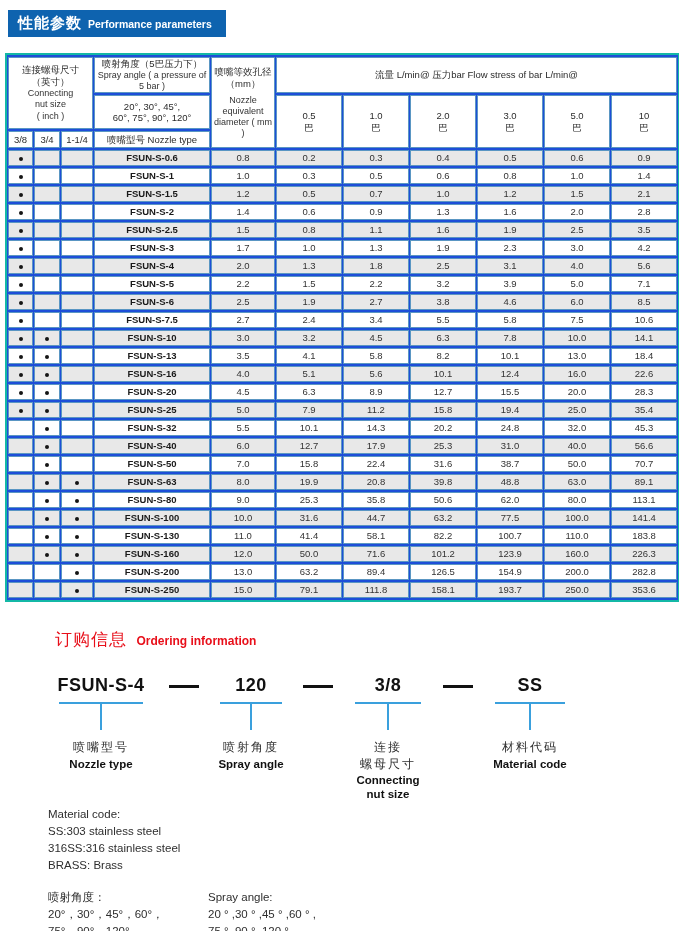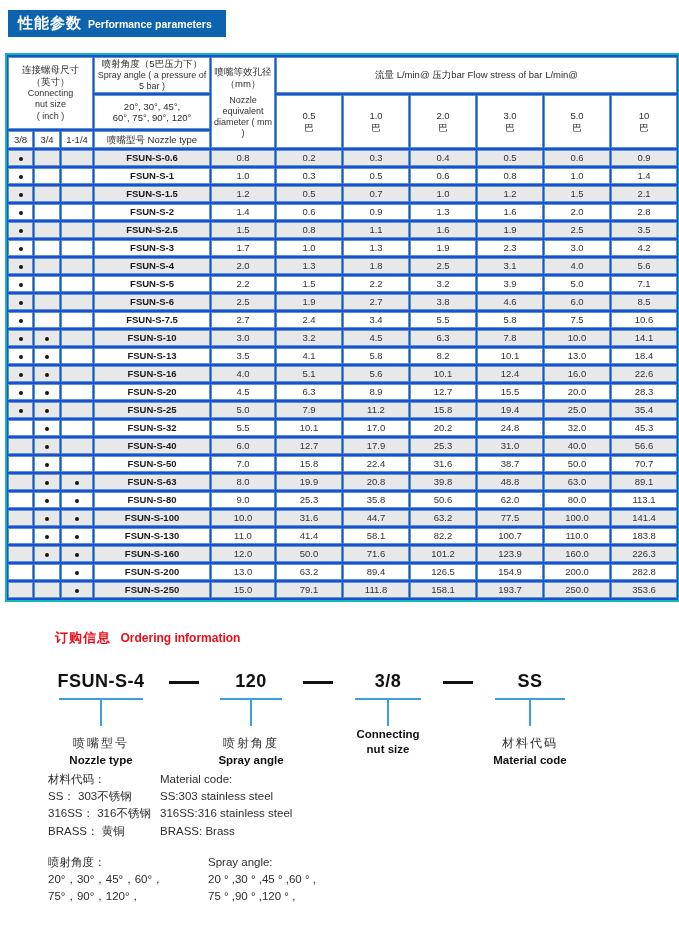--- a/index.html
+++ b/index.html
@@ -38,21 +38,21 @@
   .hr3 th { height:17px; }
   .sp { margin-top:5px; }
   table.spec tbody td { height:15px; line-height:14px; color:#333; }
   table.spec tbody tr:nth-child(odd) td { background:#e8e8e8; }
   table.spec tbody tr:nth-child(even) td { background:#ffffff; }
   table.spec tbody td.type { font-weight:bold; color:#1a1a1a; }
   .dot { display:inline-block; width:4px; height:4px; border-radius:50%; background:#151515; vertical-align:middle; }
 
   
   .order-title { margin:26px 0 0 55px; }
-  .ot-zh { font-size:13px; font-weight:bold; letter-spacing:1px; }
+  .ot-zh { font-size:17px; font-weight:normal; letter-spacing:1px; }
   .ot-en { font-size:12px; font-weight:bold; margin-left:5px; }
 
   .code-row { display:flex; align-items:flex-start; margin:24px 0 0 42px; }
   .code-col { text-align:center; }
   .code-col .code { font-size:18px; font-weight:bold; color:#111; letter-spacing:0.5px; white-space:nowrap; }
   .tbar { height:2px; background:#3aa0dd; margin:6px auto 0 auto; width:72%; }
   .tstem { width:2px; height:26px; background:#3aa0dd; margin:0 auto; }
   .lz { font-size:12px; letter-spacing:2px; color:#2e2e2e; margin-top:9px; line-height:1.35; }
   .le { font-size:11.5px; font-weight:bold; color:#111; line-height:1.25; margin-top:1px; }
   .dash { width:30px; height:3px; background:#111; margin:10px 9px 0 9px; flex:none; }
@@ -345,21 +345,21 @@
           <td>25.0</td>
           <td>35.4</td>
         </tr>
         <tr>
           <td></td>
           <td><span class="dot"></span></td>
           <td></td>
           <td class="type">FSUN-S-32</td>
           <td>5.5</td>
           <td>10.1</td>
-          <td>17.0</td>
+          <td>14.3</td>
           <td>20.2</td>
           <td>24.8</td>
           <td>32.0</td>
           <td>45.3</td>
         </tr>
         <tr>
           <td></td>
           <td><span class="dot"></span></td>
           <td></td>
           <td class="type">FSUN-S-40</td>
@@ -497,38 +497,36 @@
       <div class="tbar"></div>
       <div class="tstem"></div>
       <div class="lz pre">喷射角度</div>
       <div class="le pre">Spray angle</div>
     </div>
     <div class="dash"></div>
     <div class="code-col w3">
       <div class="code">3/8</div>
       <div class="tbar"></div>
       <div class="tstem"></div>
+      <div class="lz pre">连接
+螺母尺寸</div>
       <div class="le pre">Connecting
 nut size</div>
     </div>
     <div class="dash"></div>
     <div class="code-col w4">
       <div class="code">SS</div>
       <div class="tbar"></div>
       <div class="tstem"></div>
       <div class="lz pre">材料代码</div>
       <div class="le pre">Material code</div>
     </div>
   </div>
 
   <div class="twocol material-block">
-    <div class="colL pre">材料代码：
-SS： 303不锈钢
-316SS： 316不锈钢
-BRASS： 黄铜</div>
     <div class="colR pre">Material code:
 SS:303 stainless steel
 316SS:316 stainless steel
 BRASS: Brass</div>
   </div>
 
   <div class="twocol spray-block">
     <div class="colL pre">喷射角度：
 20°，30°，45°，60°，
 75°，90°，120°，</div>

